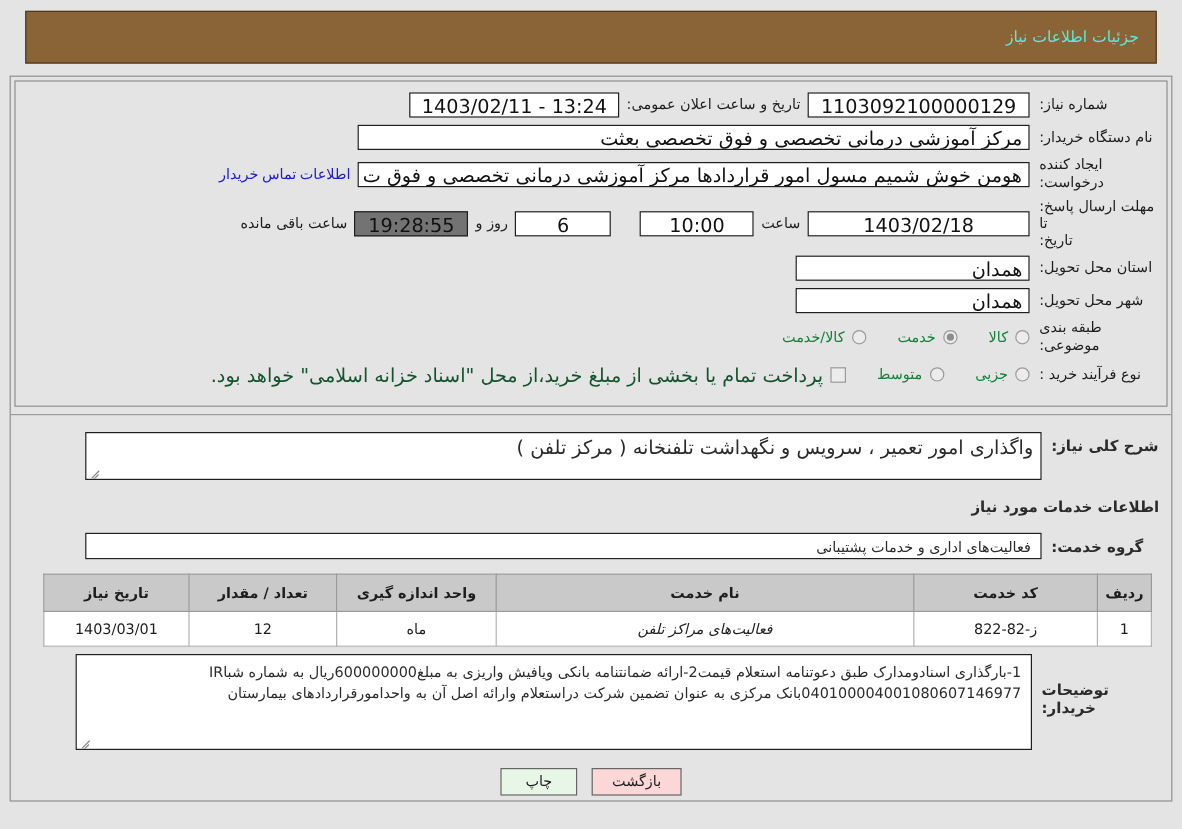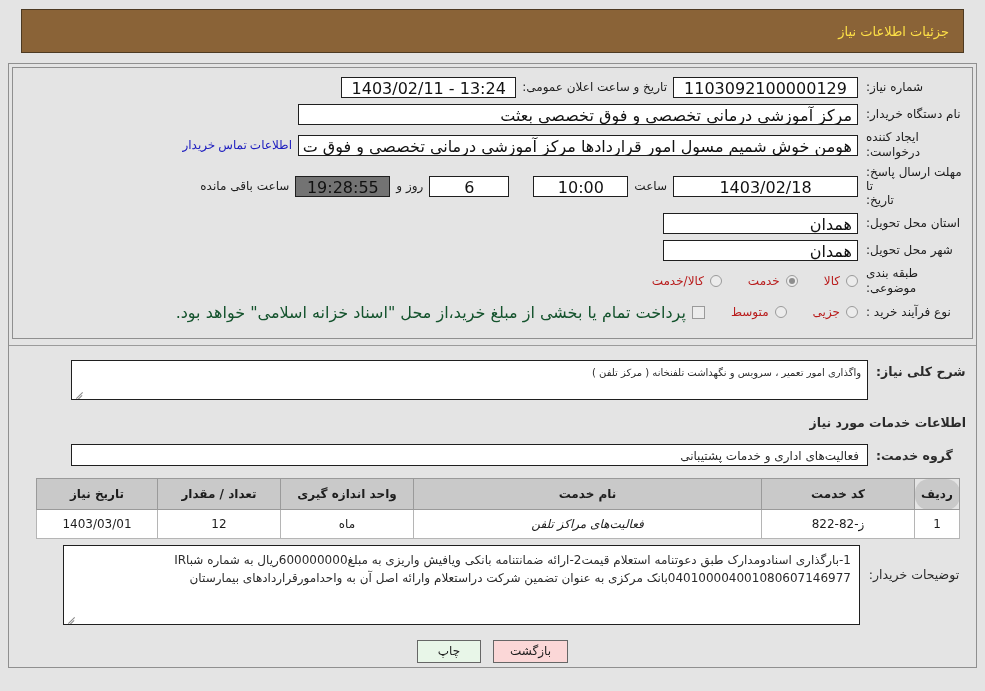--- a/index.html
+++ b/index.html
@@ -70,21 +70,21 @@
     height: 44px;
     background: #8a6337;
     border: 1px solid #4d3a22;
     display: flex;
     align-items: center;
     justify-content: flex-start;
     padding: 0 14px;
     box-sizing: border-box;
   }
   .header-title {
-    color: #fde047;
+    color: #5eead4;
     font-size: 13px;
     font-weight: normal;
   }
 
   
   .outer-frame {
     margin: 10px 8px 0 8px;
     border: 1px solid #8f8f8f;
     background: #e4e4e4;
     box-sizing: border-box;
@@ -181,21 +181,21 @@
     box-sizing: border-box;
   }
   .radio.checked::after {
     content: "";
     position: absolute;
     left: 2px; top: 2px;
     width: 6px; height: 6px;
     border-radius: 50%;
     background: #8d8d8d;
   }
-  .radio-label { font-size: 12px; color: #b91c1c; }
+  .radio-label { font-size: 12px; color: #15803d; }
 
   .chk {
     width: 13px;
     height: 13px;
     border: 1px solid #9a9a9a;
     background: #ececec;
     display: inline-block;
     margin-left: 6px;
     box-sizing: border-box;
   }
@@ -231,21 +231,21 @@
     font-size: 12.5px;
     box-sizing: border-box;
   }
   .textarea-box {
     border: 1px solid #1f1f1f;
     background: #ffffff;
     width: 797px;
     height: 40px;
     padding: 4px 6px;
     box-sizing: border-box;
-    font-size: 10px;
+    font-size: 16px;
     position: relative;
     text-align: right;
     line-height: 16px;
     overflow: hidden;
   }
   .resizer {
     position: absolute;
     left: 2px;
     bottom: 1px;
     width: 10px;
@@ -326,41 +326,41 @@
   }
   table.grid td {
     background: #ffffff;
     border: 1px solid #b5b5b5;
     height: 26px;
     text-align: center;
     color: #1d1d1d;
     font-size: 12px;
   }
   td.svc-name { color: #3b6b3b; font-style: italic; }
-  .c-radif { width: 42px; border-radius: 14px; }
+  .c-radif { width: 42px; }
   .c-code  { width: 150px; }
   .c-name  { width: 345px; }
   .c-unit  { width: 130px; }
   .c-qty   { width: 120px; }
   .c-date  { width: 118px; }
 
   
   .notes-wrap {
     margin: 6px 8px 0 8px;
     display: flex;
     align-items: flex-start;
     justify-content: flex-start;
   }
   .notes-lbl {
     width: 100px;
     min-width: 100px;
-    text-align: center;
+    text-align: left;
     padding-left: 8px;
     padding-top: 22px;
-    font-weight: normal;
+    font-weight: bold;
     font-size: 12.5px;
     box-sizing: border-box;
   }
   .notes-box {
     border: 1px solid #1f1f1f;
     background: #ffffff;
     width: 797px;
     height: 80px;
     padding: 5px 8px;
     box-sizing: border-box;

